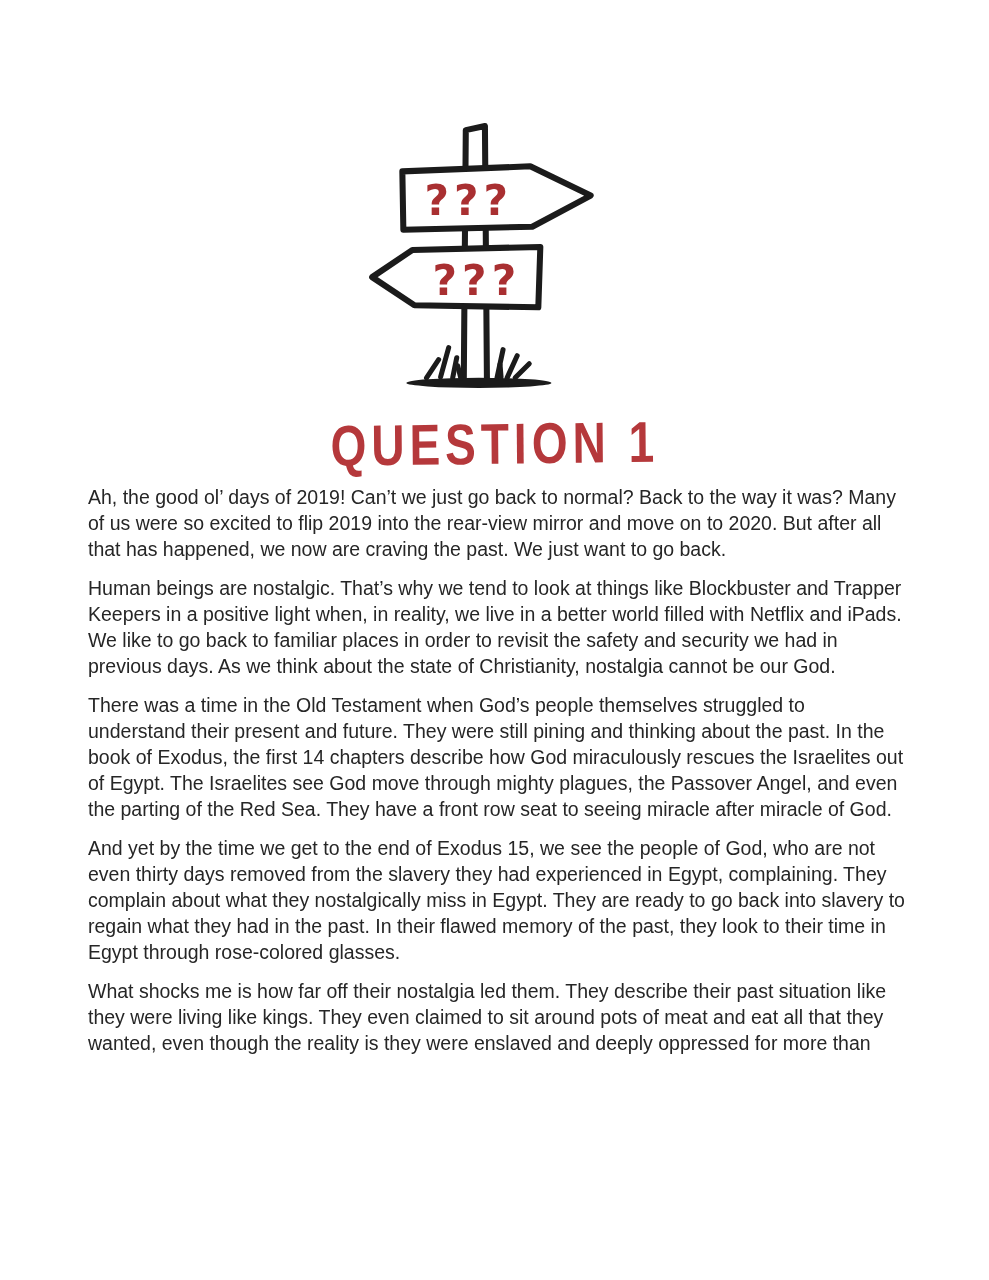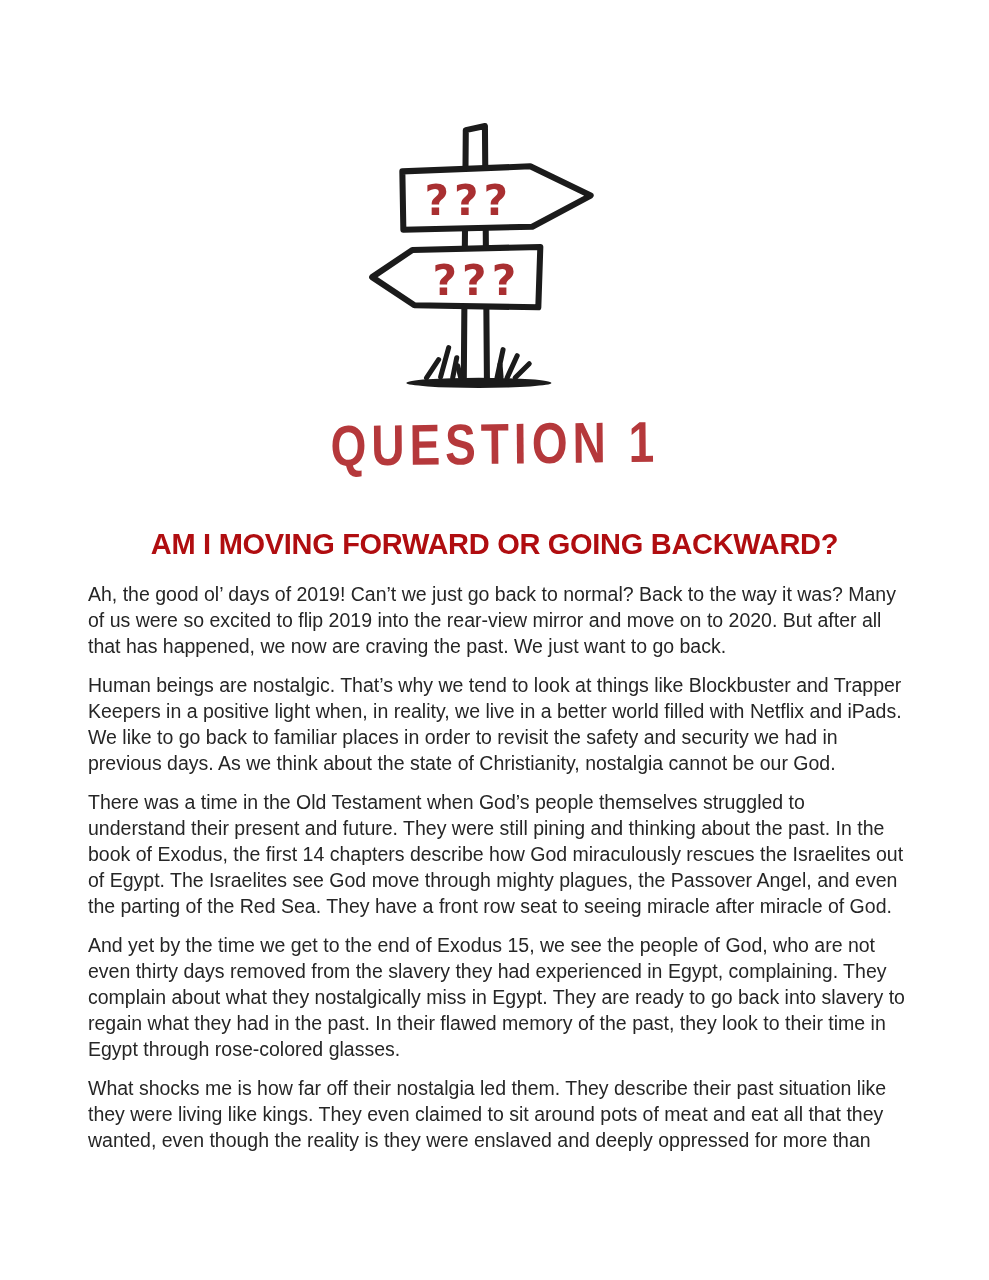--- a/index.html
+++ b/index.html
@@ -114,21 +114,20 @@
       <text x="104" y="96" text-anchor="middle" font-family="DejaVu Sans, sans-serif" font-size="42" font-weight="bold" letter-spacing="5" fill="#a92f31">???</text>
 
       <polygon points="8,158 48,131 175,128 173,188 50,186" fill="#ffffff" stroke="#1b1b1b" stroke-width="6" stroke-linejoin="round"></polygon>
       <text x="112" y="176" text-anchor="middle" font-family="DejaVu Sans, sans-serif" font-size="42" font-weight="bold" letter-spacing="5" fill="#a92f31">???</text>
     </svg>
   </div>
 
 
   <div class="question-title">QUESTION 1</div>
 
-  <h1 class="heading">AM I MOVING FORWARD OR GOING BACKWARD?</h1>
 
   <div class="body-text">
     <p>Ah, the good ol’ days of 2019! Can’t we just go back to normal? Back to the way it was? Many of us were so excited to flip 2019 into the rear-view mirror and move on to 2020. But after all that has happened, we now are craving the past. We just want to go back.</p>
     <p>Human beings are nostalgic. That’s why we tend to look at things like Blockbuster and Trapper Keepers in a positive light when, in reality, we live in a better world filled with Netflix and iPads. We like to go back to familiar places in order to revisit the safety and security we had in previous days. As we think about the state of Christianity, nostalgia cannot be our God.</p>
     <p>There was a time in the Old Testament when God’s people themselves struggled to understand their present and future. They were still pining and thinking about the past. In the book of Exodus, the first 14 chapters describe how God miraculously rescues the Israelites out of Egypt. The Israelites see God move through mighty plagues, the Passover Angel, and even the parting of the Red Sea. They have a front row seat to seeing miracle after miracle of God.</p>
     <p>And yet by the time we get to the end of Exodus 15, we see the people of God, who are not even thirty days removed from the slavery they had experienced in Egypt, complaining. They complain about what they nostalgically miss in Egypt. They are ready to go back into slavery to regain what they had in the past. In their flawed memory of the past, they look to their time in Egypt through rose-colored glasses.</p>
     <p>What shocks me is how far off their nostalgia led them. They describe their past situation like they were living like kings. They even claimed to sit around pots of meat and eat all that they wanted, even though the reality is they were enslaved and deeply oppressed for more than</p>
   </div>
 
 </div>

